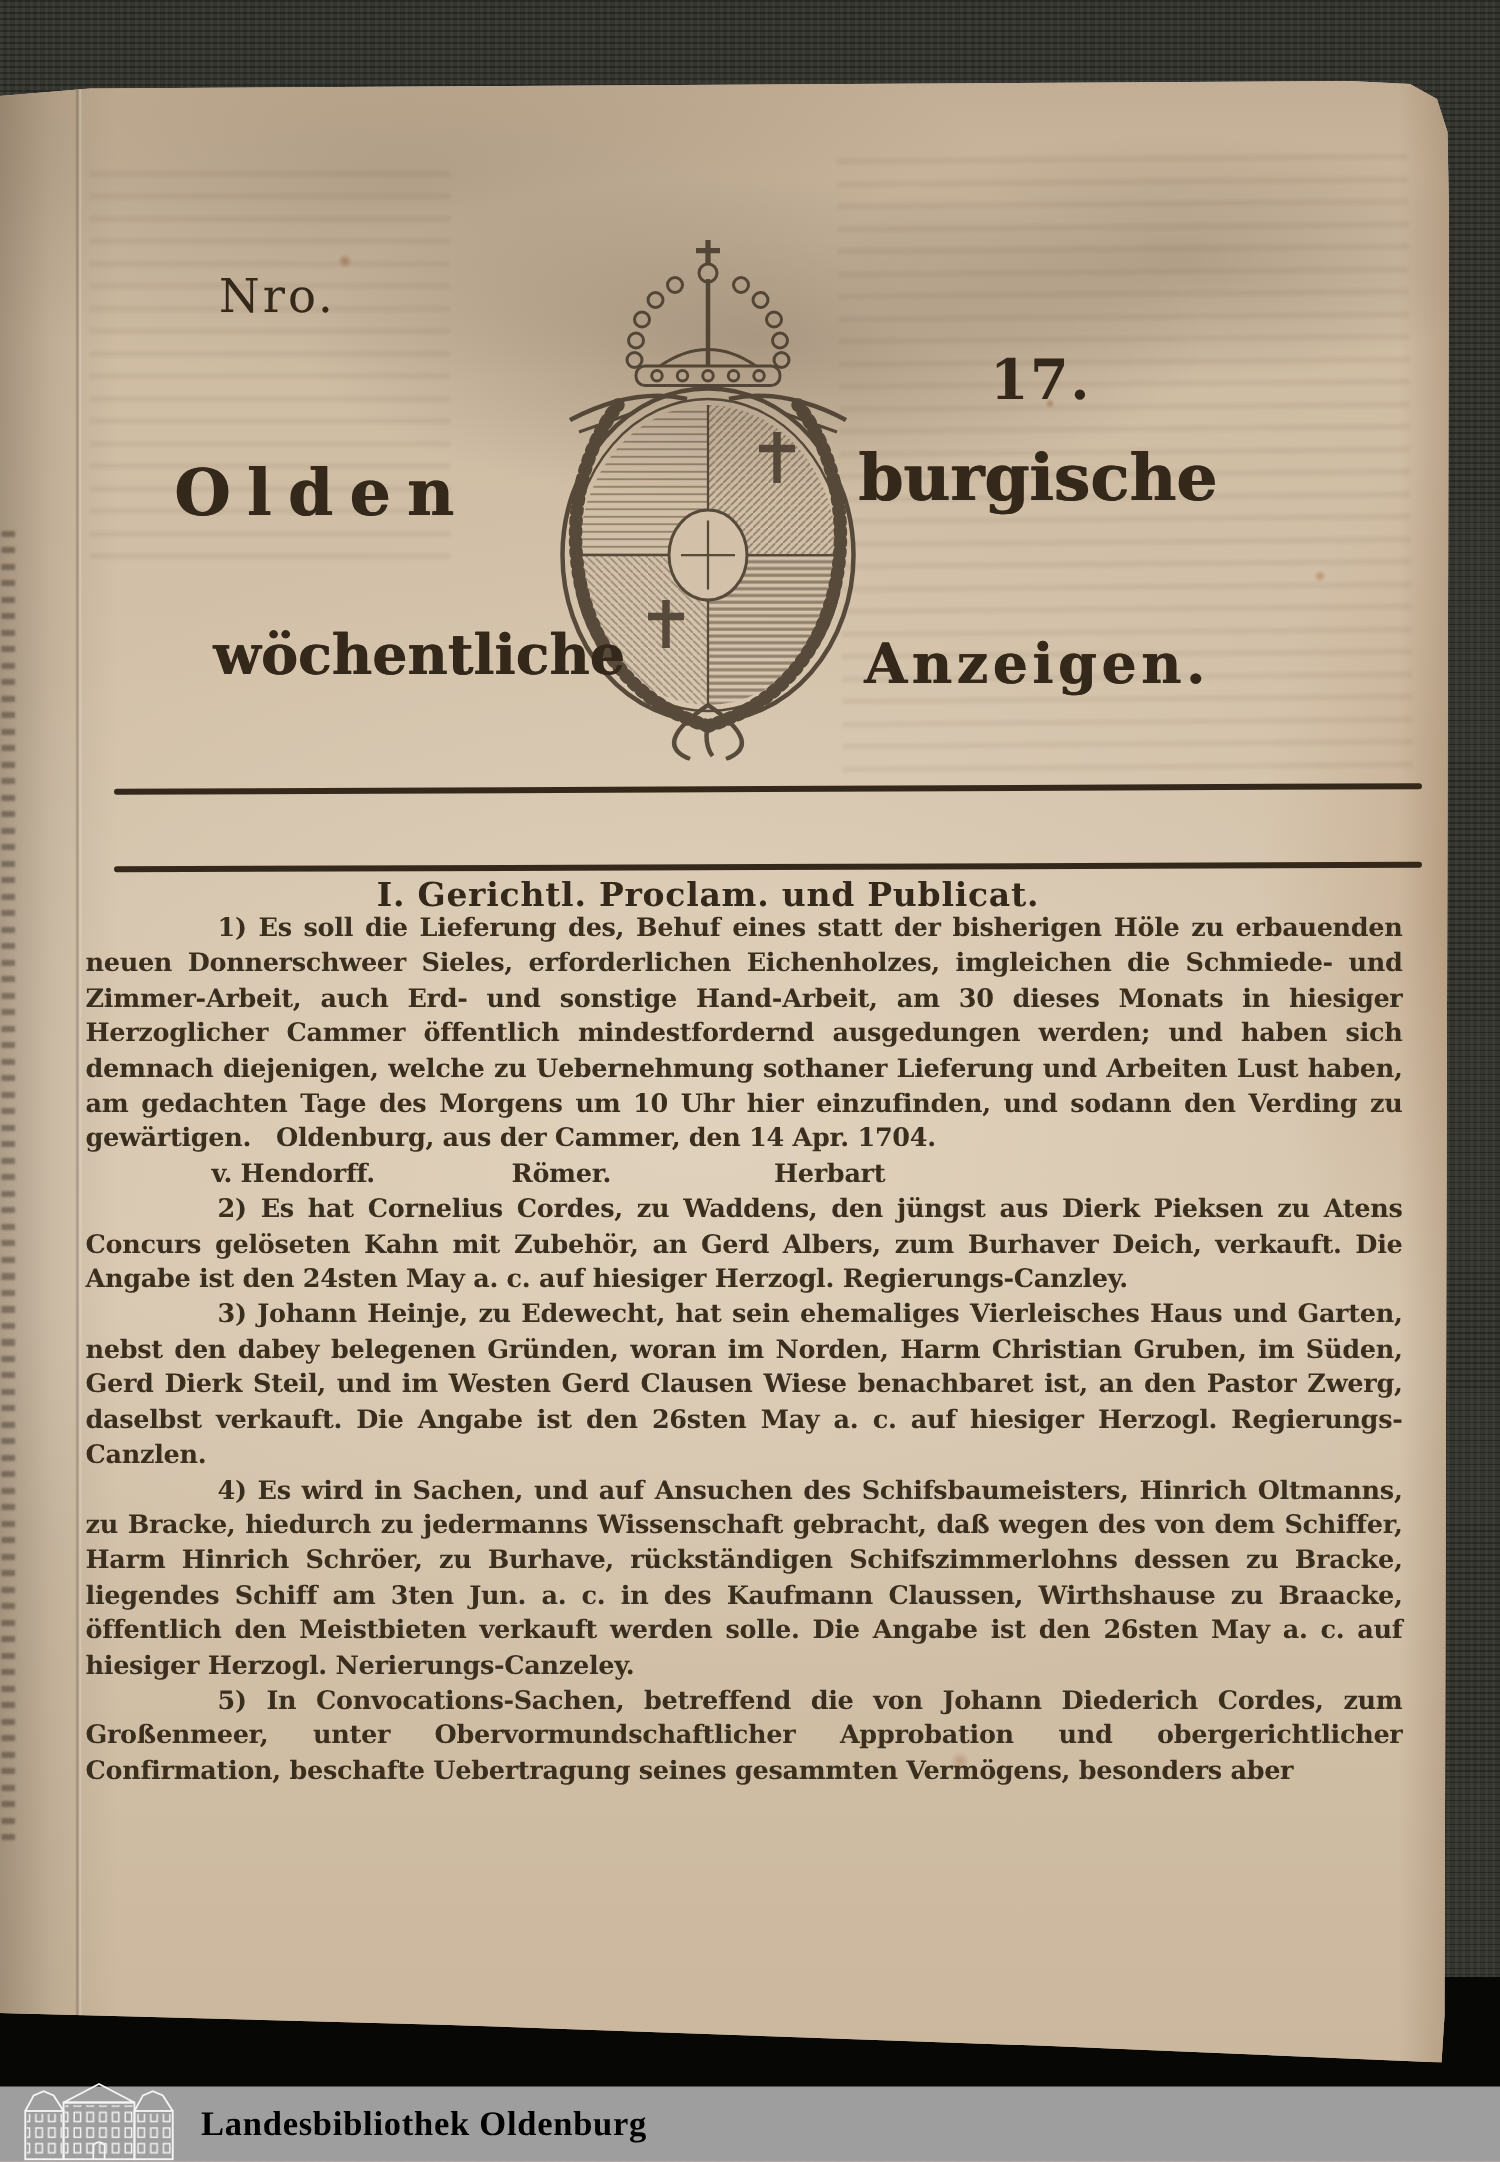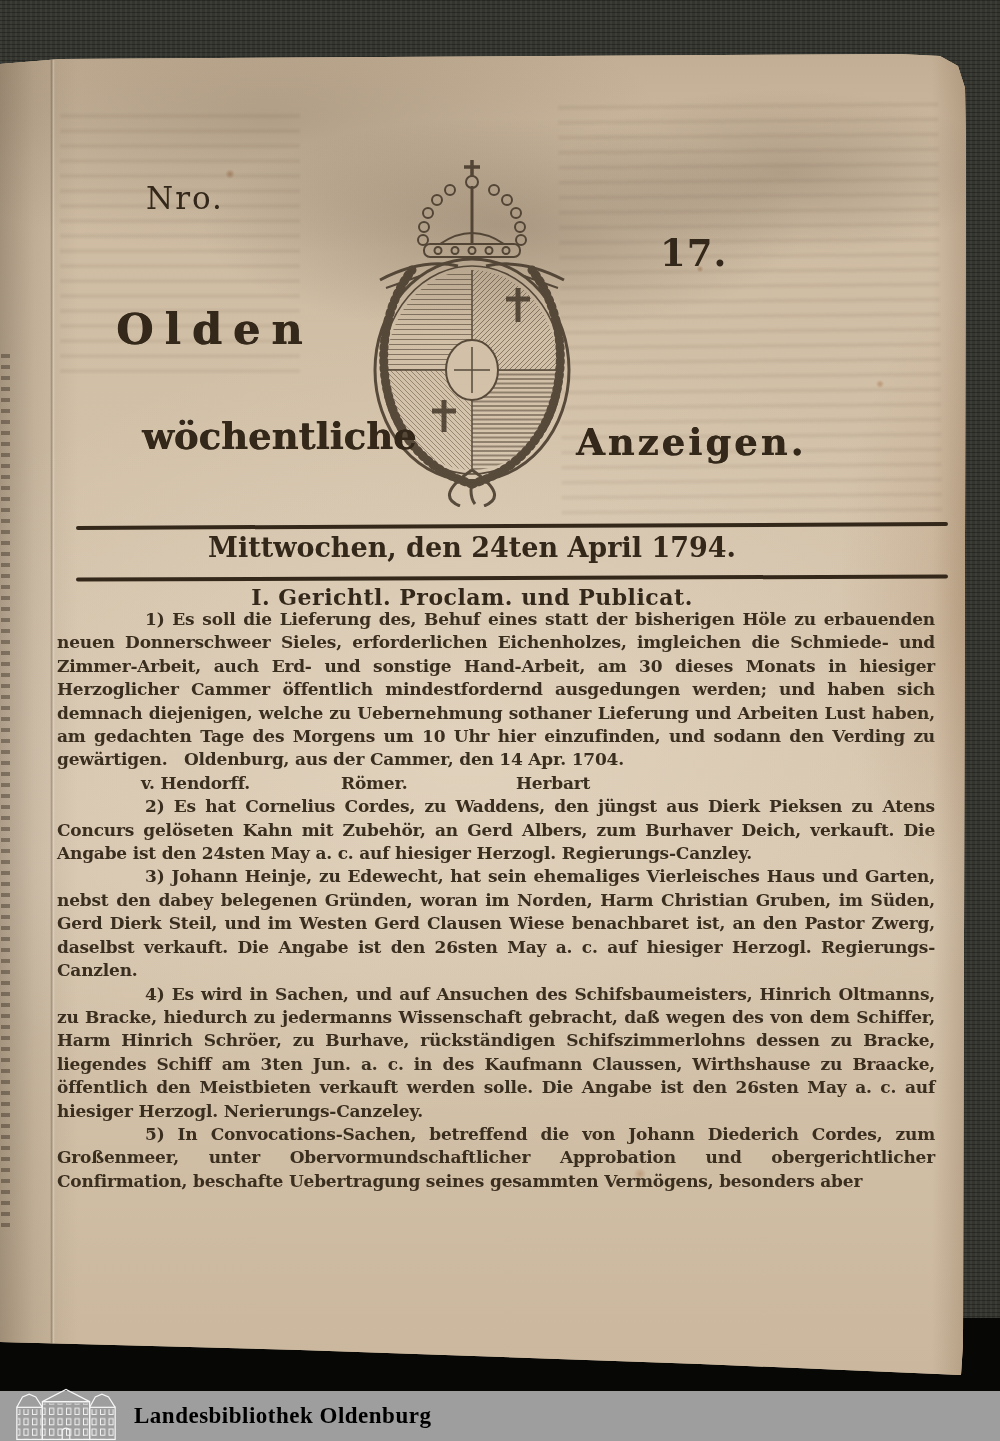--- a/index.html
+++ b/index.html
@@ -149,25 +149,25 @@
           <path d="M140 118 V318 M54 218 H226" stroke-width="1.5"></path>
           <path d="M186 136 v34 M174 147 h24" stroke-width="5"></path>
           <path d="M112 248 v32 M100 259 h24" stroke-width="5"></path>
         </g>
         <ellipse cx="140" cy="218" rx="26" ry="30" fill="#d3c1a9" stroke-width="2"></ellipse>
         <path d="M140 195 v46 M122 218 h36" stroke-width="1.5"></path>
       </g>
     </svg>
 
     <div class="title-big t-left ink">Olden</div>
+    <div class="title-big t-right ink">burgische</div>
     <div class="title-mid s-left ink">wöchentliche</div>
     <div class="title-mid s-right ink">Anzeigen.</div>
 
     <div class="rule rule1"></div>
-    <div class="date ink">Mittwochen, den 24ten April 1794.</div>
     <div class="rule rule2"></div>
 
     <div class="heading ink">I. Gerichtl. Proclam. und Publicat.</div>
 
     <div class="bodycol">
       <p>1)  Es soll die Lieferung des, Behuf eines statt der bisherigen Höle zu erbauenden neuen Donnerschweer Sieles, erforderlichen Eichenholzes, imgleichen die Schmiede- und Zimmer-Arbeit, auch Erd- und sonstige Hand-Arbeit, am 30 dieses Monats in hiesiger Herzoglicher Cammer öffentlich mindestfordernd ausgedungen werden; und haben sich demnach diejenigen, welche zu Uebernehmung sothaner Lieferung und Arbeiten Lust haben, am gedachten Tage des Morgens um 10 Uhr hier einzufinden, und sodann den Verding zu gewärtigen.  Oldenburg, aus der Cammer, den 14 Apr. 1704.</p>
       <div class="sigrow">
         <span class="s1">v. Hendorff.</span>
         <span class="s2">Römer.</span>
         <span>Herbart</span>

